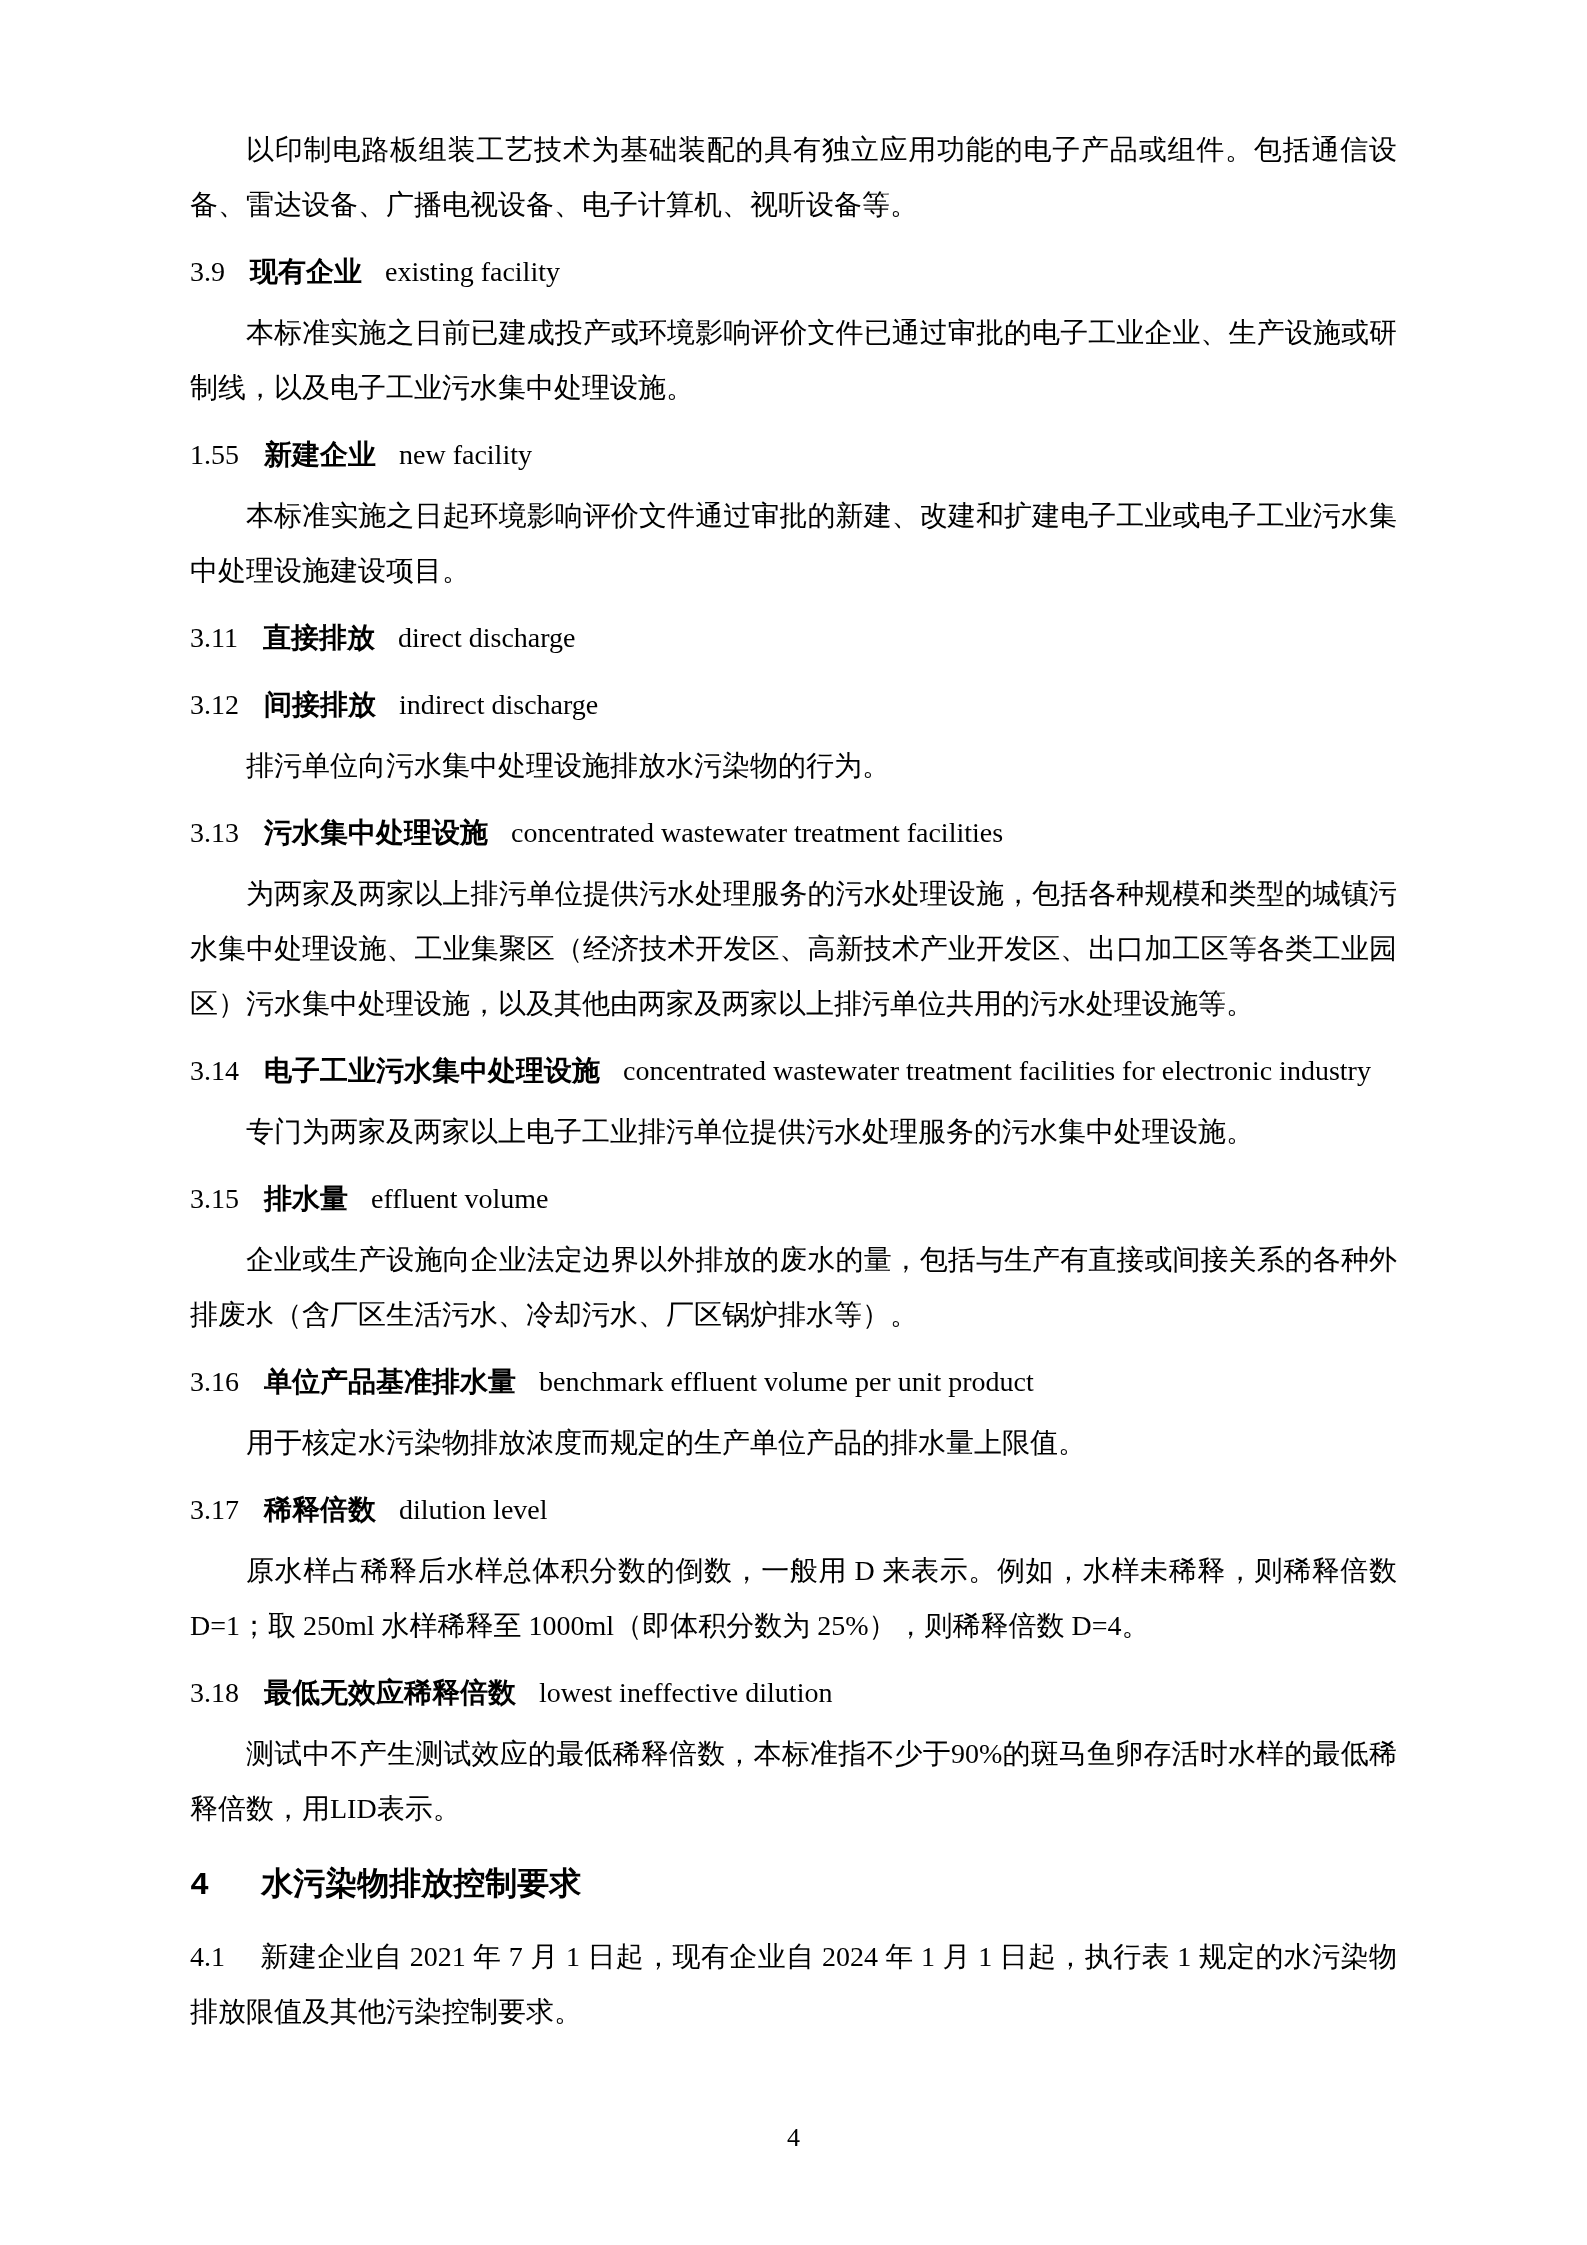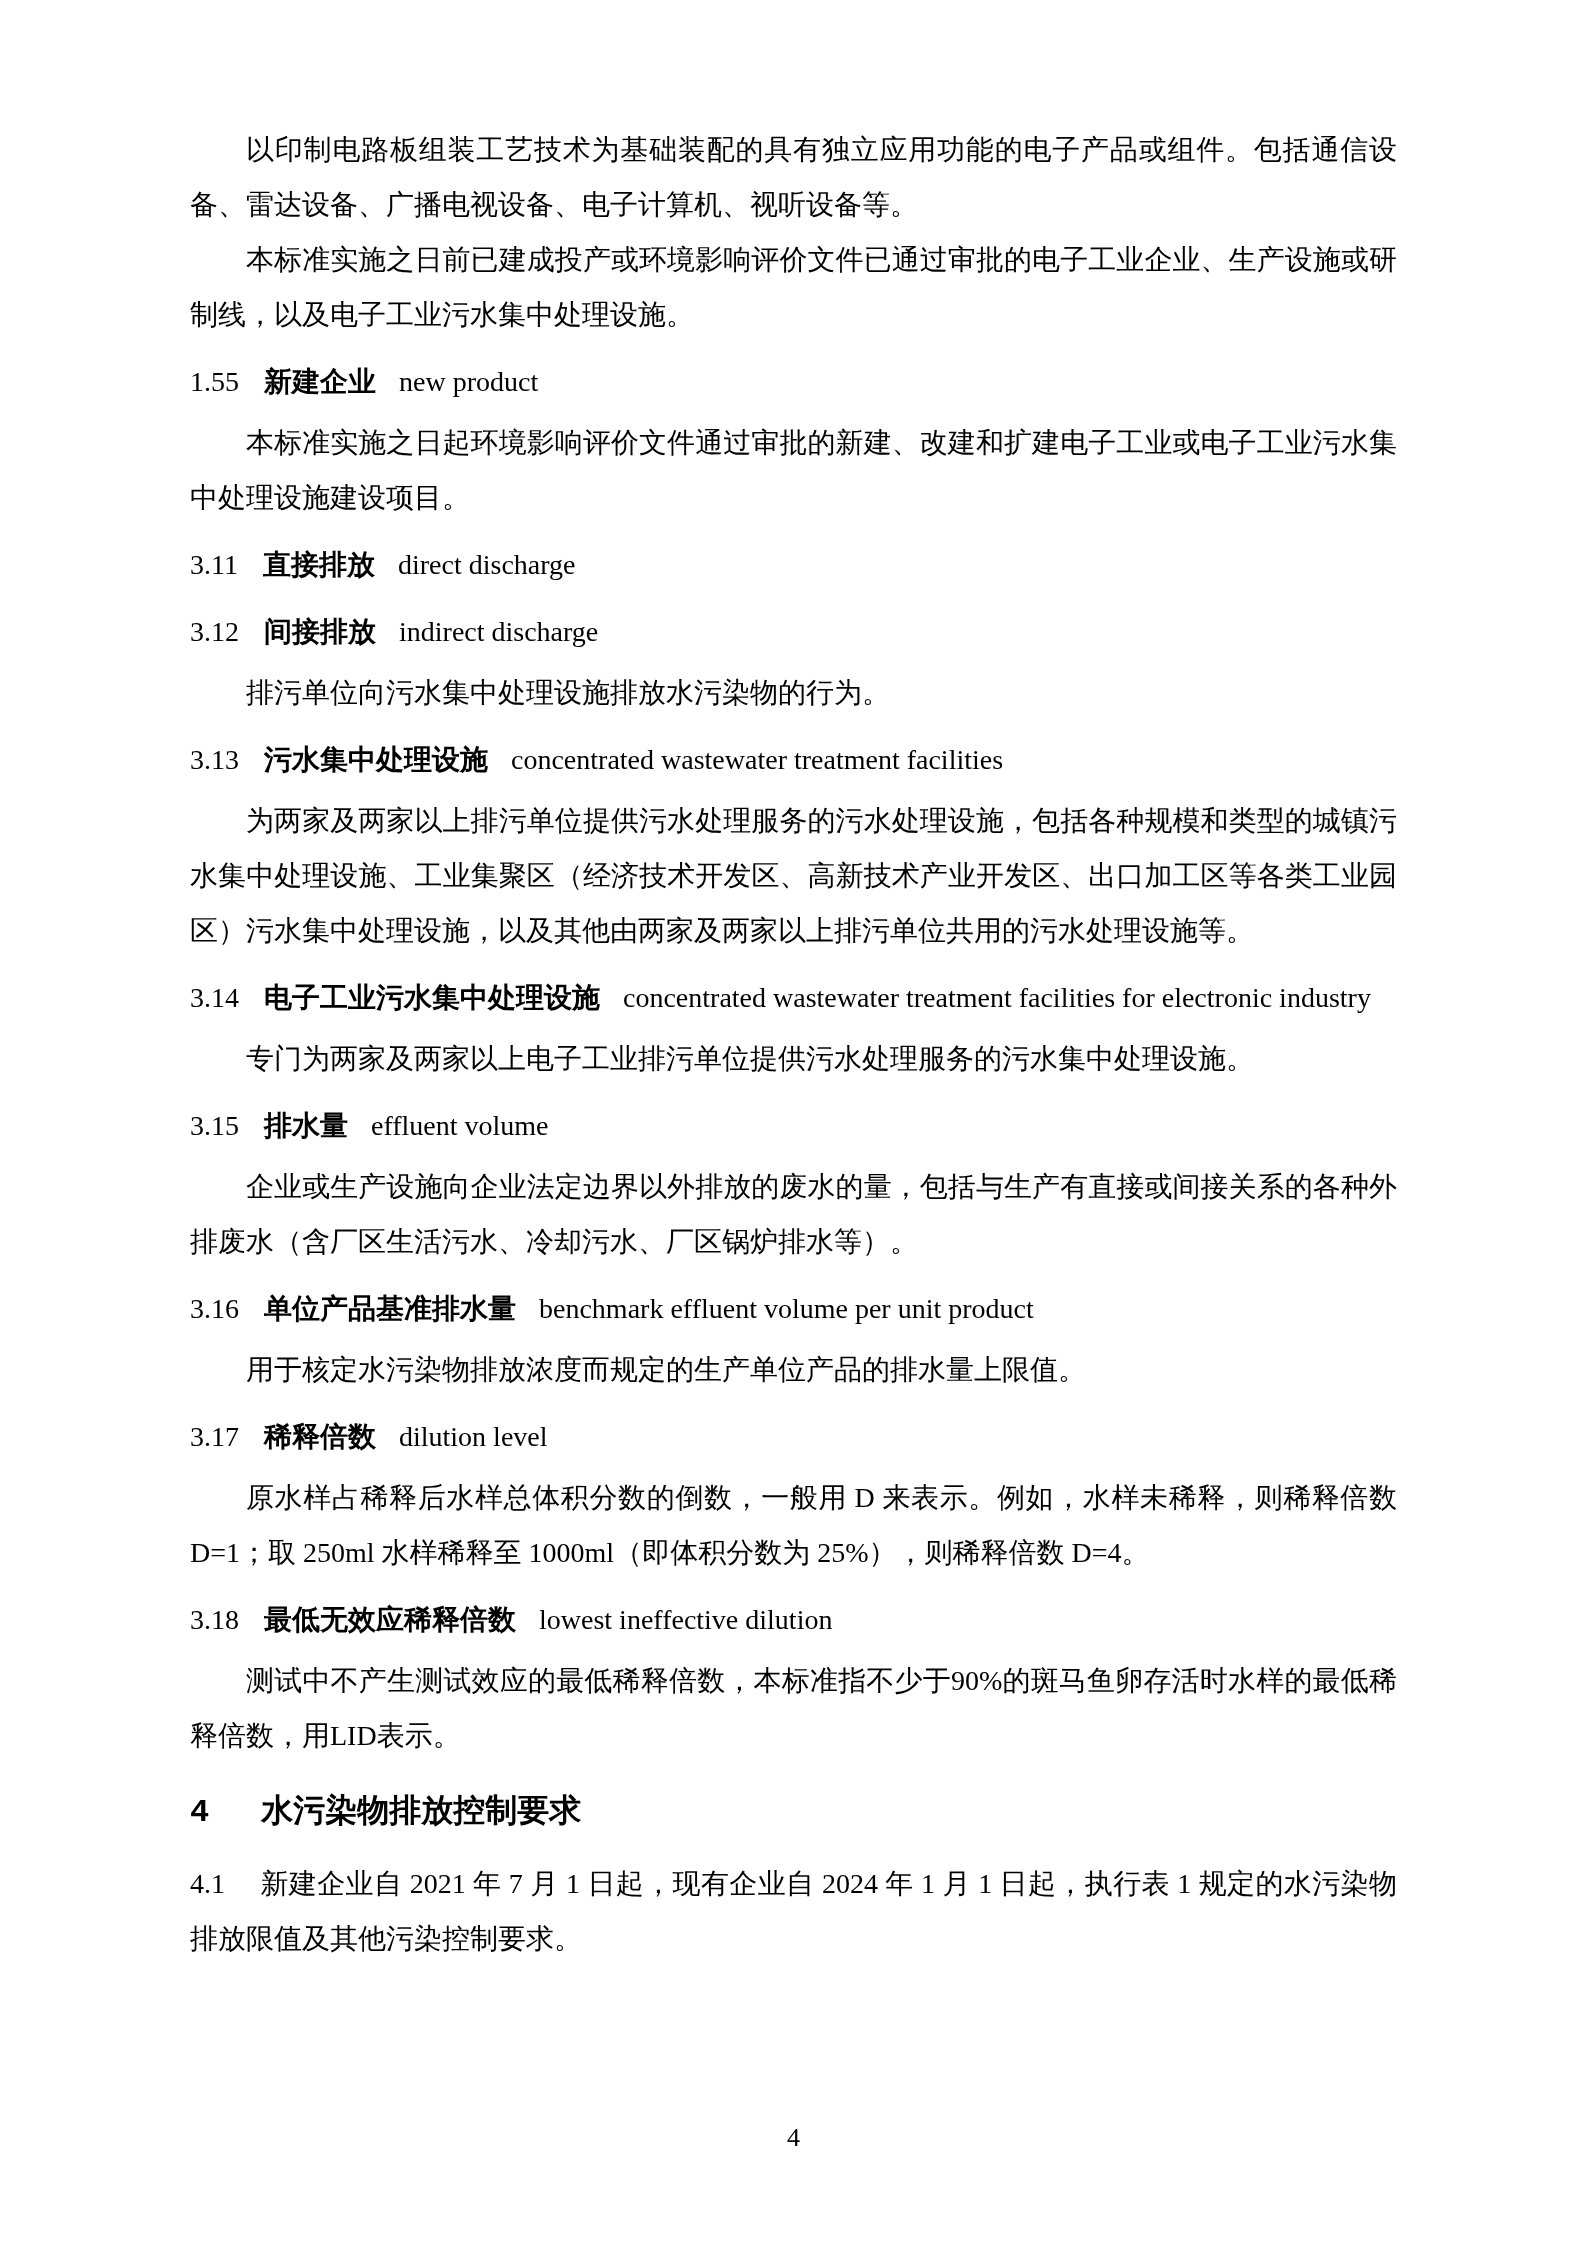--- a/index.html
+++ b/index.html
@@ -76,26 +76,31 @@
     line-height: 30px;
   }
 </style>
 </head>
 <body>
 
 <div class="page">
 
   <p class="body-text">以印制电路板组装工艺技术为基础装配的具有独立应用功能的电子产品或组件。包括通信设备、雷达设备、广播电视设备、电子计算机、视听设备等。</p>
 
+  <h3 class="def-heading">
+    <span class="num">3.9</span>
+    <span class="term-cn">现有企业</span>
+    <span class="term-en">existing facility</span>
+  </h3>
   <p class="body-text">本标准实施之日前已建成投产或环境影响评价文件已通过审批的电子工业企业、生产设施或研制线，以及电子工业污水集中处理设施。</p>
 
   <h3 class="def-heading">
     <span class="num">1.55</span>
     <span class="term-cn">新建企业</span>
-    <span class="term-en">new product</span>
+    <span class="term-en">new facility</span>
   </h3>
   <p class="body-text">本标准实施之日起环境影响评价文件通过审批的新建、改建和扩建电子工业或电子工业污水集中处理设施建设项目。</p>
 
   <h3 class="def-heading">
     <span class="num">3.11</span>
     <span class="term-cn">直接排放</span>
     <span class="term-en">direct discharge</span>
   </h3>
 
   <h3 class="def-heading">

